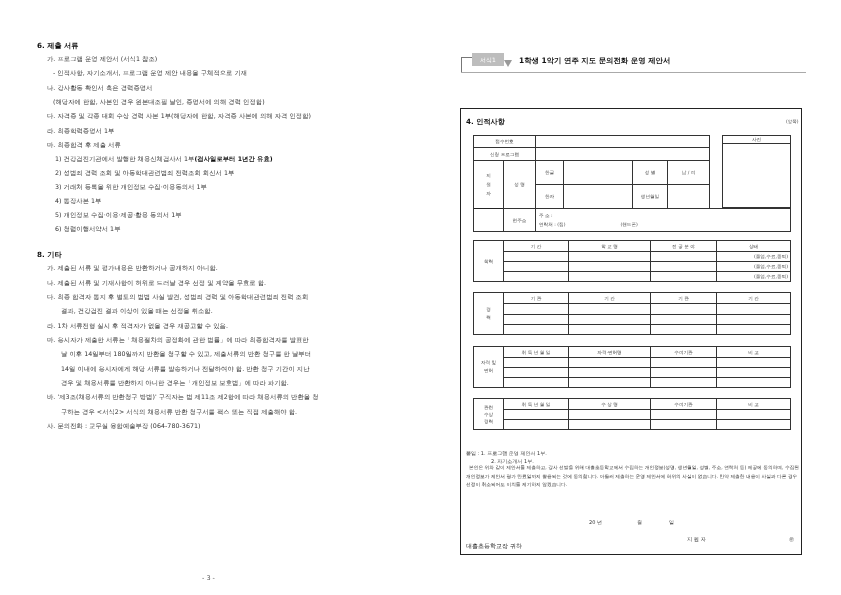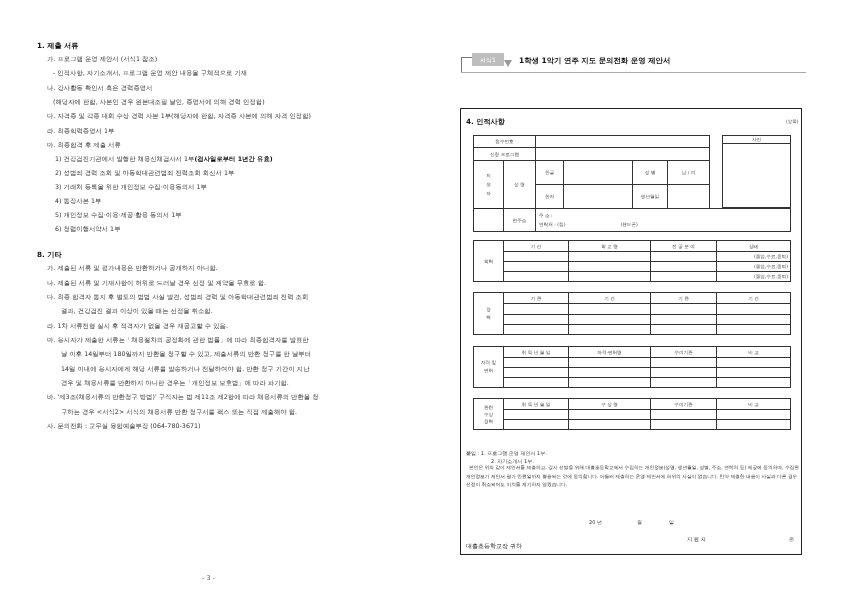--- a/index.html
+++ b/index.html
@@ -38,21 +38,21 @@
   .attach { position:absolute; left:466px; top:449px; font-size:5px; color:#333; line-height:8px; }
   .consent { position:absolute; left:466px; top:464px; width:334px; font-size:4.7px; color:#333; line-height:8.6px; white-space:normal; }
   .date-line { position:absolute; top:519px; font-size:5px; color:#333; }
   .sign-line { position:absolute; top:536px; font-size:5.2px; color:#333; }
   .recipient { position:absolute; left:466px; top:542px; font-size:6px; color:#222; }
 </style>
 </head>
 <body>
 
 <div class="left-page">
-  <div class="abs h" style="left:37px;top:41px;">1. 제출 서류</div>
+  <div class="abs h" style="left:37px;top:41px;">6. 제출 서류</div>
   <div class="abs ln" style="left:47px;top:55px;">가. 프로그램 운영 제안서 (서식1 참조)</div>
   <div class="abs ln" style="left:53px;top:69px;">- 인적사항, 자기소개서, 프로그램 운영 제안 내용을 구체적으로 기재</div>
   <div class="abs ln" style="left:47px;top:84px;">나. 강사활동 확인서 혹은 경력증명서</div>
   <div class="abs ln" style="left:53px;top:98px;">(해당자에 한함, 사본인 경우 원본대조필 날인, 증명서에 의해 경력 인정함)</div>
   <div class="abs ln" style="left:47px;top:112px;">다. 자격증 및 각종 대회 수상 경력 사본 1부(해당자에 한함, 자격증 사본에 의해 자격 인정함)</div>
   <div class="abs ln" style="left:47px;top:127px;">라. 최종학력증명서 1부</div>
   <div class="abs ln" style="left:47px;top:141px;">마. 최종합격 후 제출 서류</div>
 
   <div class="abs ln" style="left:55px;top:155px;">
     <span>1) 건강검진기관에서 발행한 채용신체검사서 1부</span><b>(검사일로부터 1년간 유효)</b>

